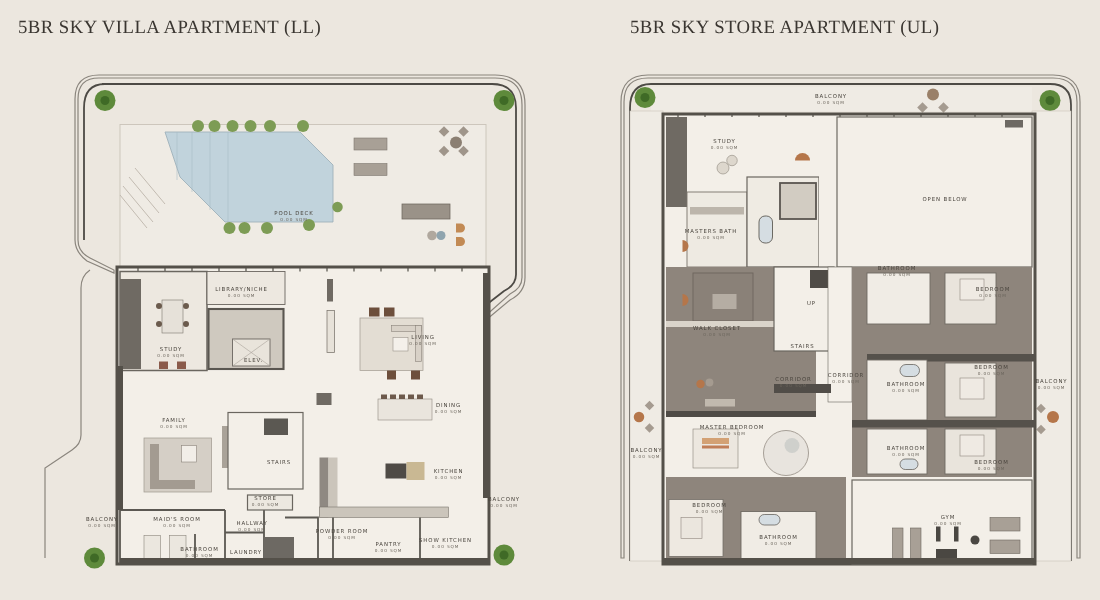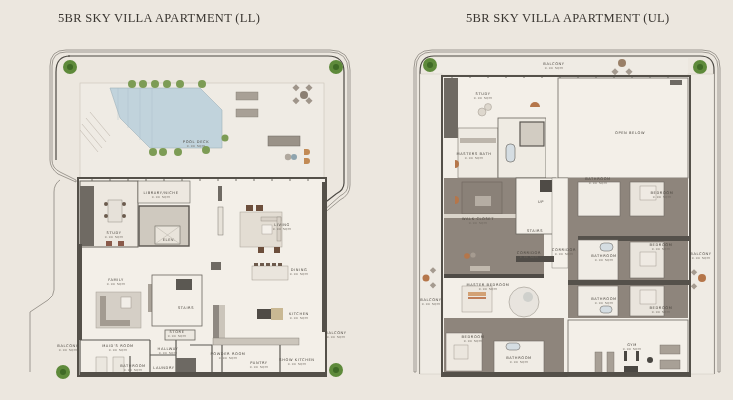--- a/index.html
+++ b/index.html
@@ -1,27 +1,27 @@
 <!DOCTYPE html>
 <html><head>
 <meta charset="utf-8">
 <style>
   html,body{margin:0;padding:0;}
   body{width:733px;height:400px;background:#ece7df;position:relative;overflow:hidden;font-family:"DejaVu Serif",serif;}
-  .title{position:absolute;top:11px;font-family:"Liberation Serif",serif;font-size:12.5px;letter-spacing:0.3px;color:#3a3631;margin-left:46px;}
+  .title{position:absolute;top:11px;font-family:"Liberation Serif",serif;font-size:12.5px;letter-spacing:0.3px;color:#3a3631;}
   .plan{position:absolute;}
   .lbl{position:absolute;font-family:"DejaVu Sans",sans-serif;font-size:3.6px;letter-spacing:0.6px;color:#4b463f;text-align:center;white-space:nowrap;transform:translateX(-50%);line-height:1.3;}
   .lbl .sz{display:block;font-size:2.8px;color:#6b655c;}
   svg{position:absolute;left:0;top:0;}
 </style>
 </head>
 <body>
 
 <div class="title" style="left:12px;">5BR SKY VILLA APARTMENT (LL)</div>
-<div class="title" style="left:420px;">5BR SKY VILLA APARTMENT (UL)</div>
+<div class="title" style="left:420px;">5BR SKY STORE APARTMENT (UL)</div>
 
 <div class="plan" style="left:0;top:0;width:366px;height:400px;">
   <svg width="366" height="400">
 
     <path d="M66 50 H330 Q350 50 350 70 V185 Q350 195 340 200 L322 215 Q316 220 316 228 V372 H314 V228 Q314 218 322 212 L340 196 Q348 192 348 185 V70 Q348 52 330 52 H66 Q52 52 52 66 V160 Q52 168 60 172 L76 180 V182 L58 174 Q50 168 50 160 V66 Q50 50 66 50 Z" fill="none" stroke="#8a857d" stroke-width="0.8"></path>
     <path d="M68 56 H328 Q344 56 344 72 V183 Q344 190 336 194 L318 208" fill="none" stroke="#4d4a45" stroke-width="1.2"></path>
     <path d="M56 160 V72 Q56 56 70 56" fill="none" stroke="#4d4a45" stroke-width="1.2"></path>
 
     <path d="M60 180 Q54 184 54 192 V290 Q54 296 48 300 L30 312 V372" fill="none" stroke="#8a857d" stroke-width="0.8"></path>
 

